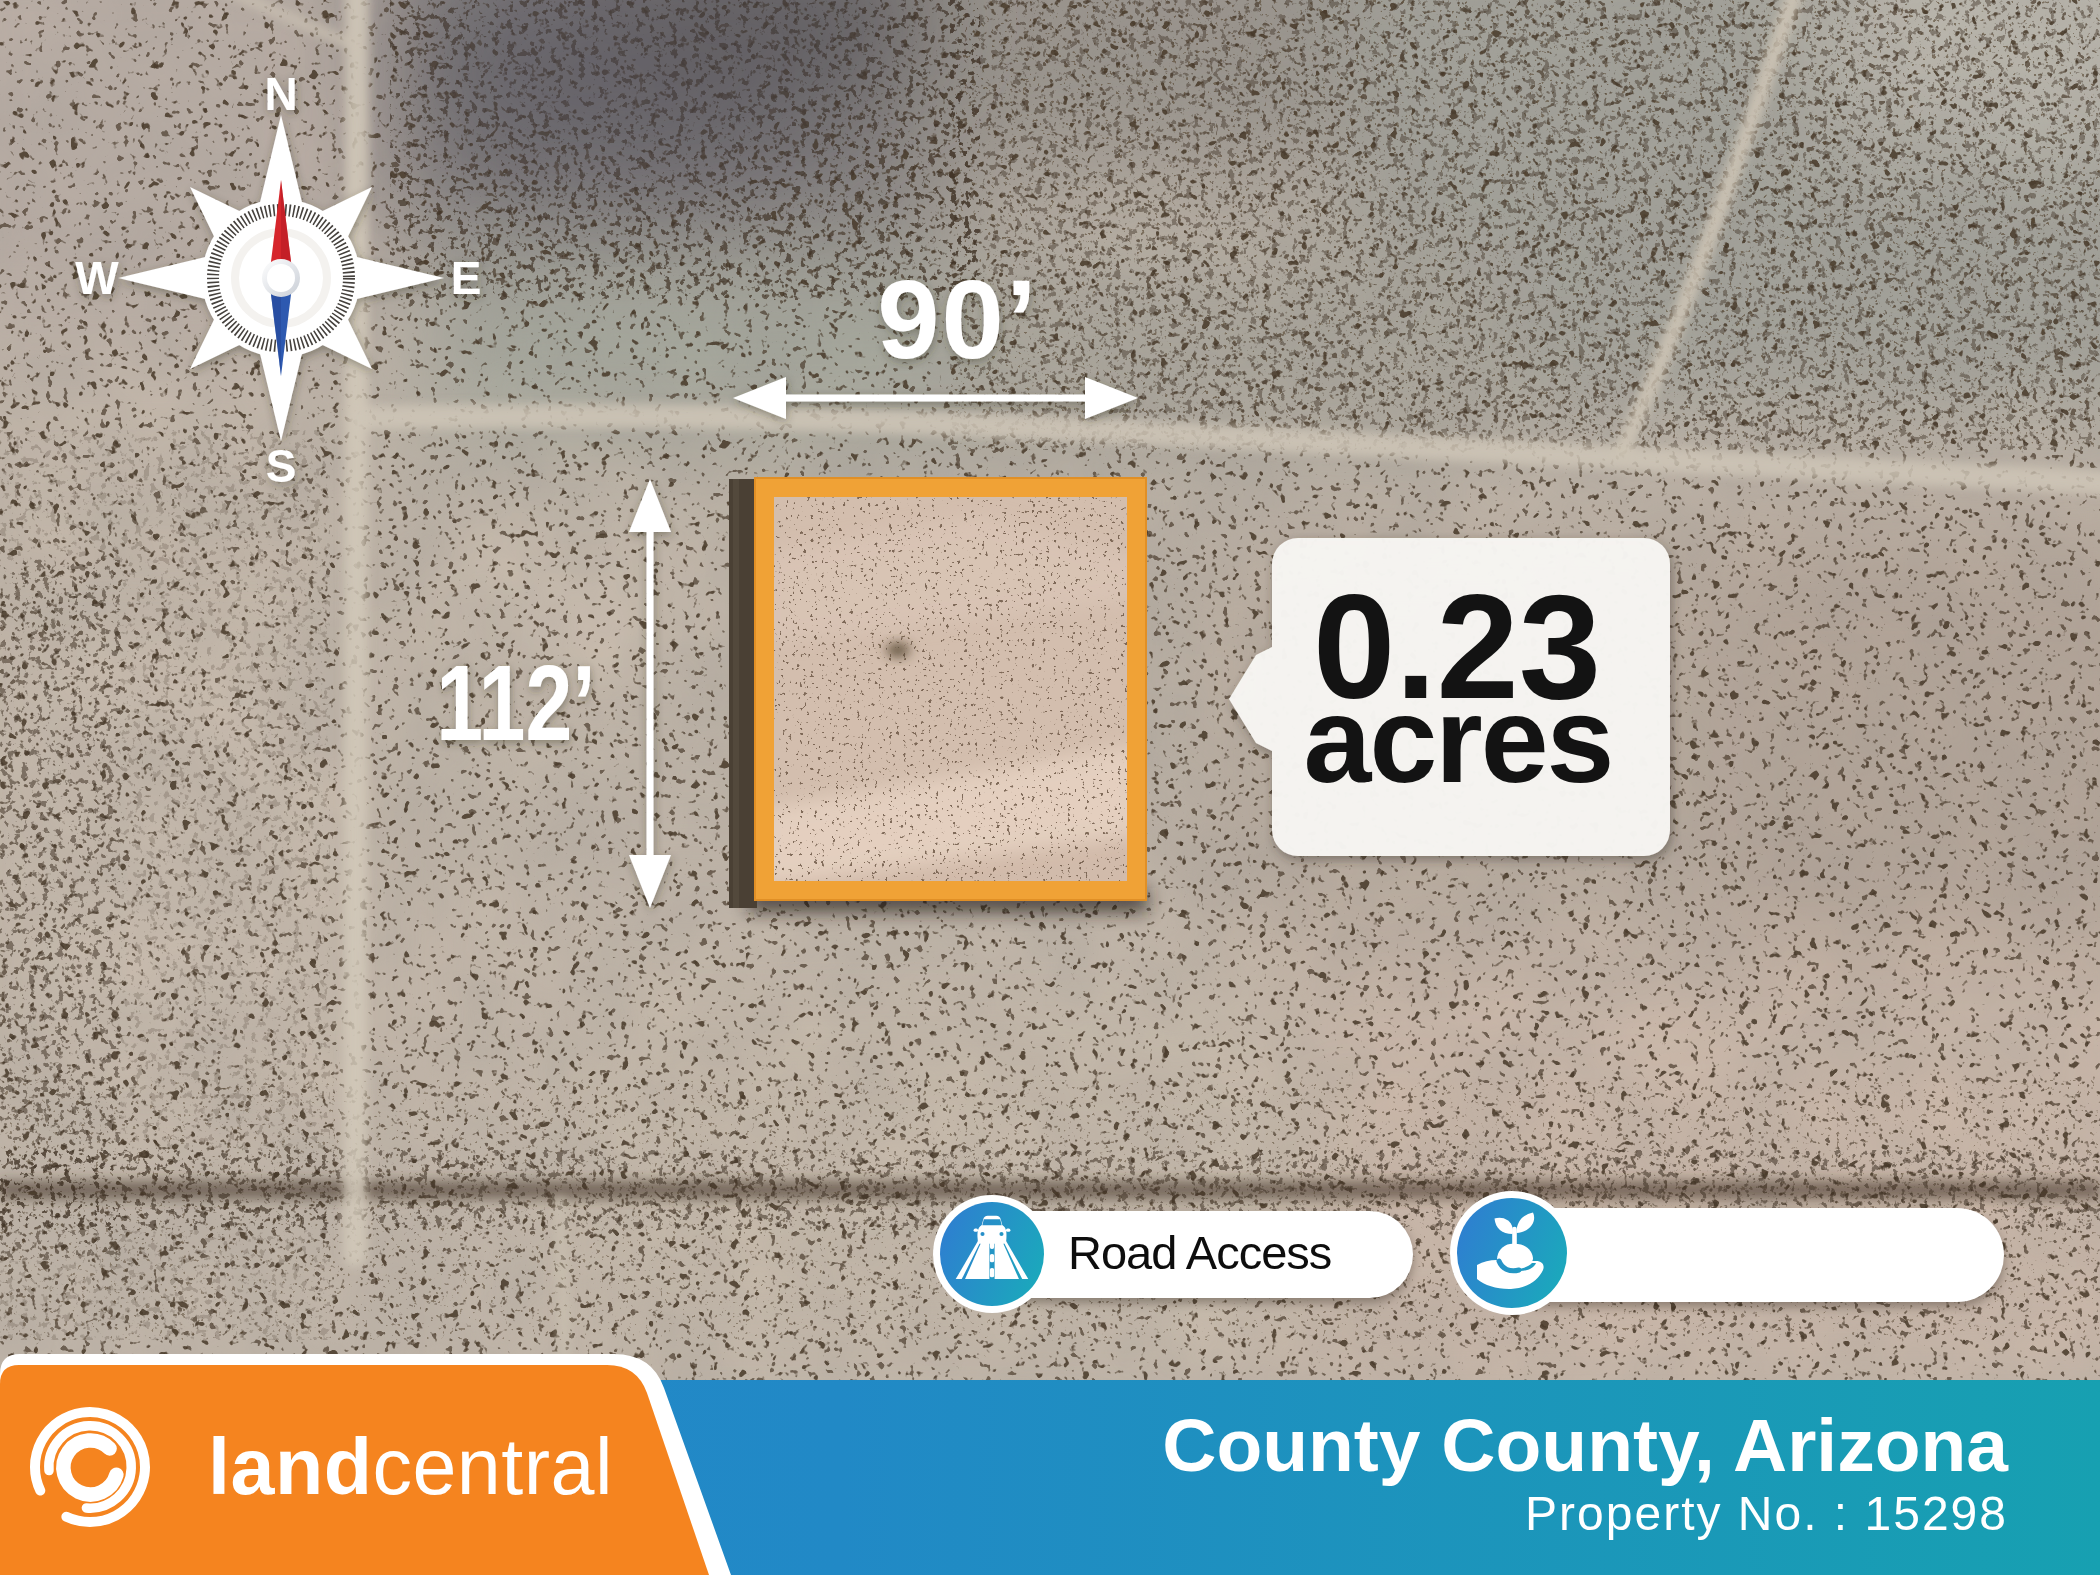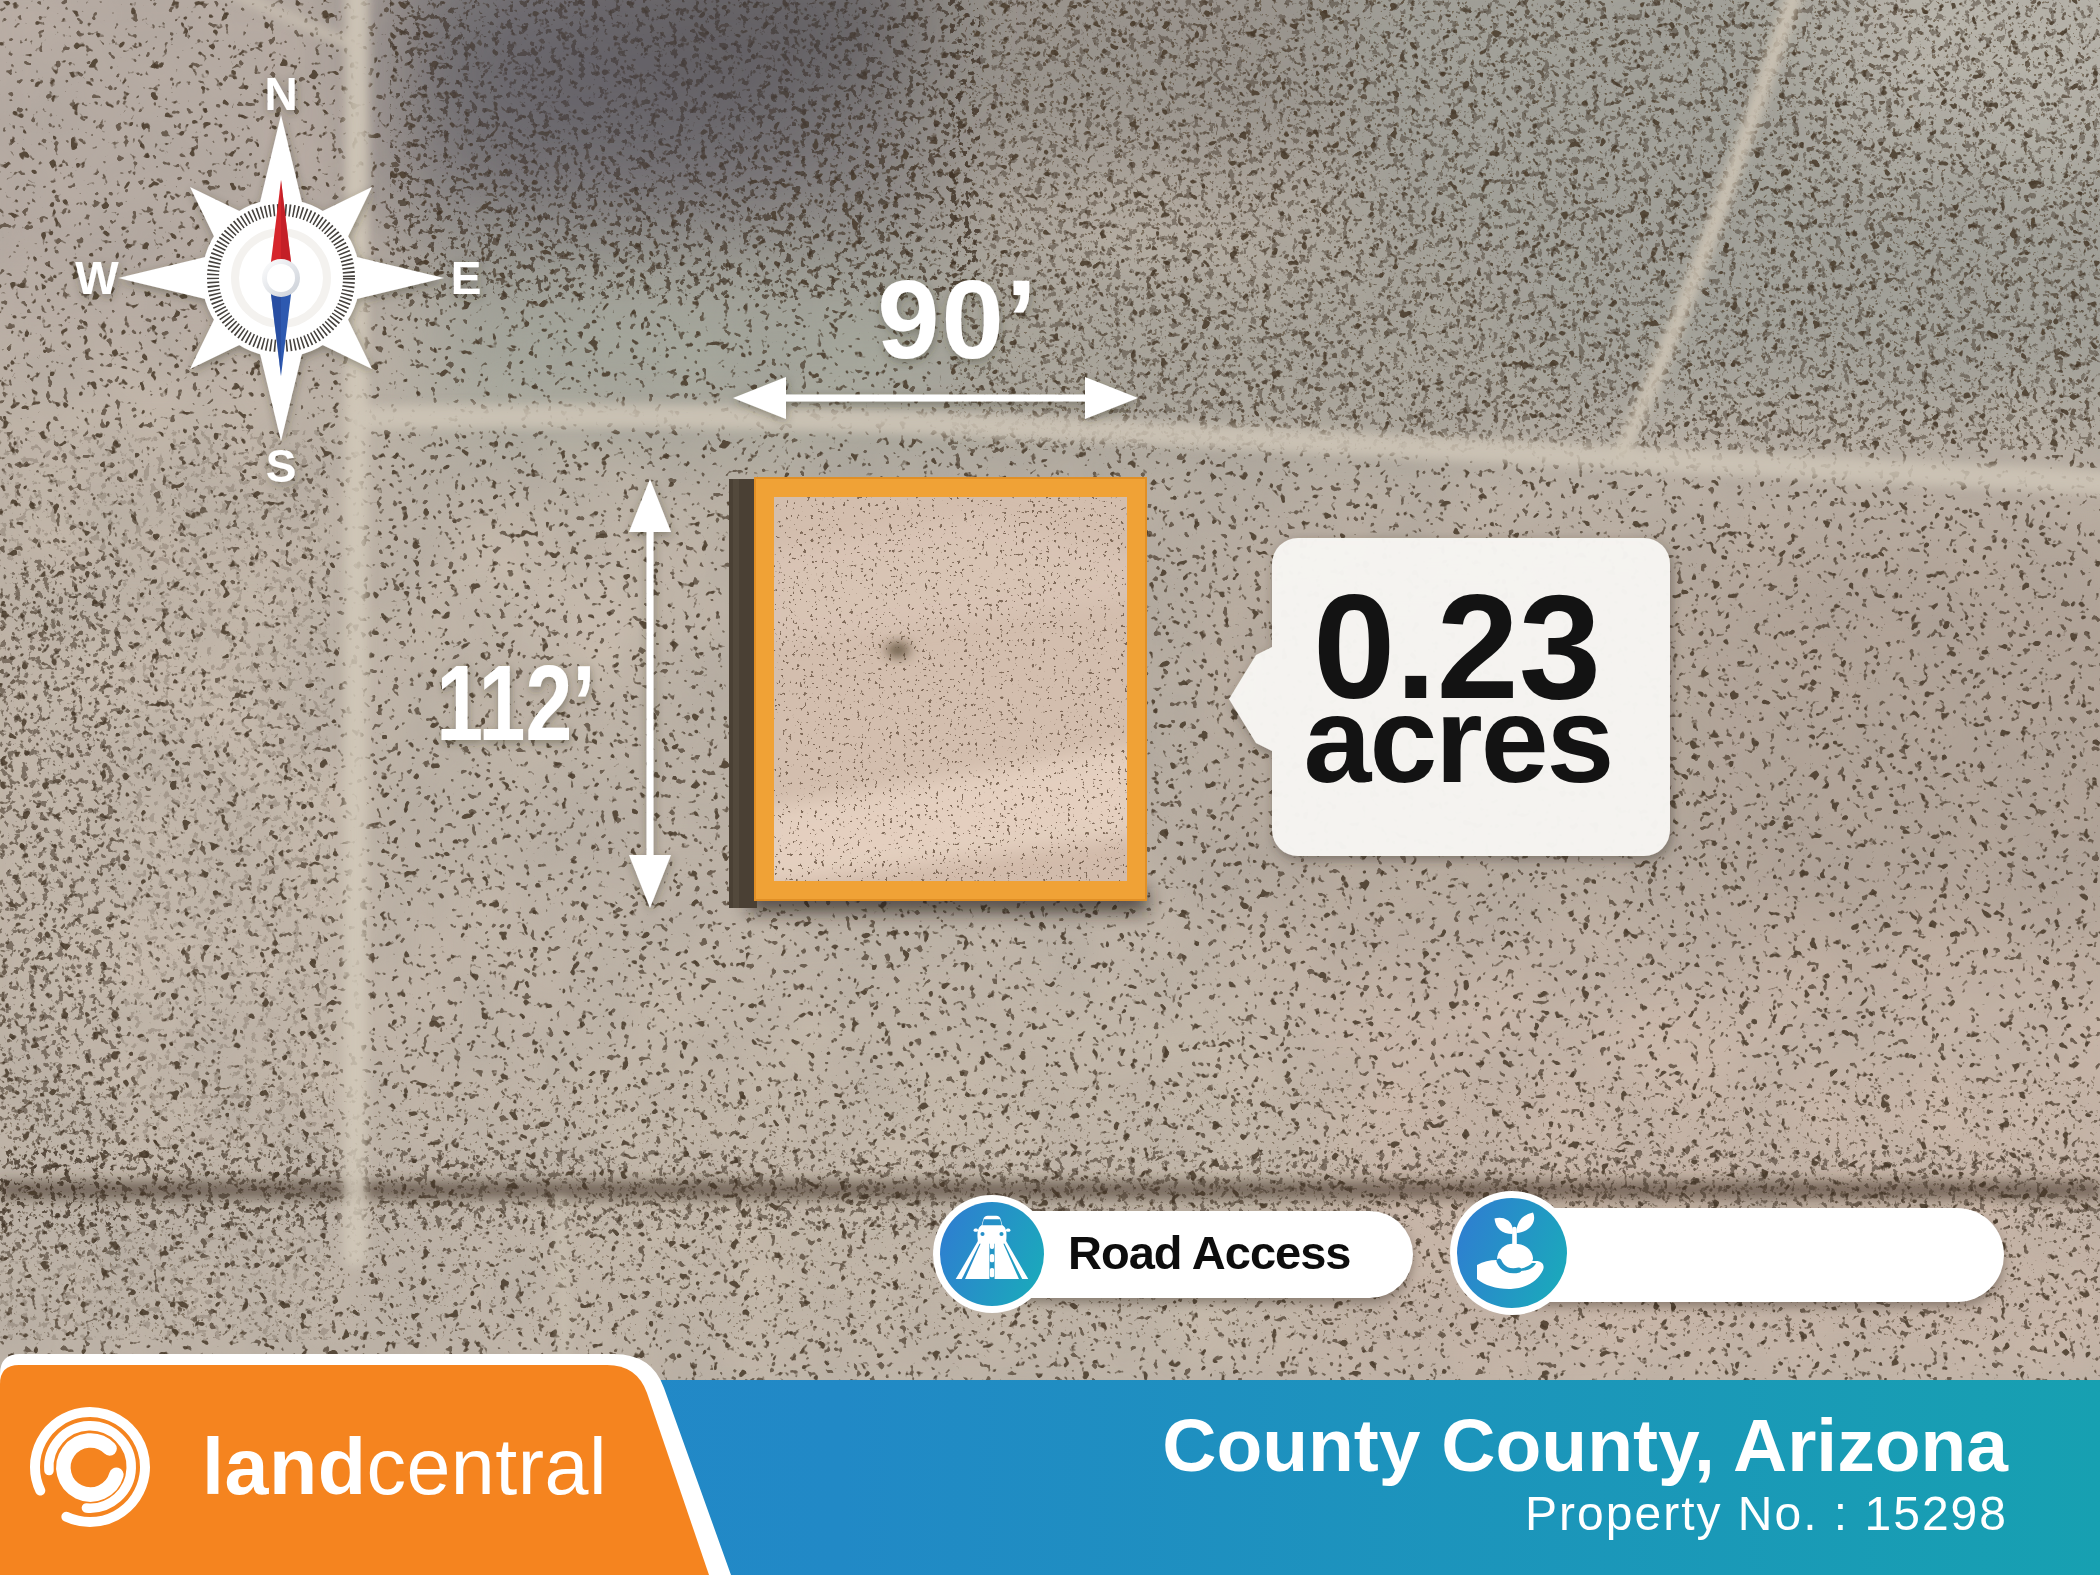--- a/index.html
+++ b/index.html
@@ -243,21 +243,21 @@
 
   <text x="281" y="482" text-anchor="middle" font-family="Liberation Sans, sans-serif" font-weight="bold" font-size="46" fill="#ffffff" filter="url(#softsh2)">S</text>
 
   <text x="97" y="294" text-anchor="middle" font-family="Liberation Sans, sans-serif" font-weight="bold" font-size="46" fill="#ffffff" filter="url(#softsh2)">W</text>
 
   <text x="466" y="294" text-anchor="middle" font-family="Liberation Sans, sans-serif" font-weight="bold" font-size="46" fill="#ffffff" filter="url(#softsh2)">E</text>
 </svg>
 
 <div class="abs" style="left:975px;top:1211px;width:438px;height:87px;background:#ffffff;border-radius:44px;box-shadow:0 5px 10px rgba(40,30,20,0.35);z-index:5;"></div>
 
-<div class="abs" style="left:1068px;top:1209px;width:345px;height:87px;display:flex;align-items:center;font-weight:bold;font-size:47px;color:#0d0d0d;z-index:7;letter-spacing:-1px;white-space:nowrap;">Road Access</div>
+<div class="abs" style="left:1068px;top:1209px;width:345px;height:87px;display:flex;align-items:center;font-weight:normal;font-size:47px;color:#0d0d0d;z-index:7;letter-spacing:-1px;white-space:nowrap;">Road Access</div>
 
 <svg class="abs" style="left:933px;top:1195px;z-index:6;" width="118" height="118" viewBox="0 0 118 118">
   <defs>
         <linearGradient id="bgrad1" x1="10" y1="30" x2="112" y2="70" gradientUnits="userSpaceOnUse">
     <stop offset="0" stop-color="#2e7fd0"></stop>
           <stop offset="1" stop-color="#1ba8bc"></stop>
         </linearGradient>
       </defs>
   <circle cx="59" cy="59" r="59" fill="#ffffff"></circle>
   <circle cx="59" cy="59" r="52" fill="url(#bgrad1)"></circle>
@@ -320,18 +320,18 @@
 
   <path d="M0,40 Q0,21 19,21 H607 Q637,21 647,49 L709,231 H0 Z" fill="#f5841f"></path>
 
   <g stroke="#ffffff" fill="none" stroke-linecap="round" transform="translate(90,123)">
     <path d="M -49.7 23.6 A 55 55 0 1 1 -23.6 49.7" stroke-width="10"></path>
     <path d="M -41 3.6 A 41.2 41.2 0 1 1 -3.6 41" stroke-width="9.5"></path>
     <path d="M 19.6 -18.5 A 27 27 0 1 0 26.4 7.8" stroke-width="14.5"></path>
   </g>
 </svg>
 
-<div class="abs" style="left:202px;top:1421px;font-size:79px;color:#ffffff;z-index:10;letter-spacing:0.5px;"><span style="font-weight:bold;">land</span><span style="font-weight:normal;">central</span></div>
+<div class="abs" style="left:208px;top:1421px;font-size:79px;color:#ffffff;z-index:10;letter-spacing:0.5px;"><span style="font-weight:bold;">land</span><span style="font-weight:normal;">central</span></div>
 
 <div class="abs" style="right:92px;top:1402px;font-size:75px;font-weight:bold;color:#ffffff;z-index:10;letter-spacing:0px;">County County, Arizona</div>
 
 <div class="abs" style="right:92px;top:1486px;font-size:48px;font-weight:normal;color:#ffffff;z-index:10;letter-spacing:2px;">Property No. : 15298</div>
 </div>
 
 </body></html>

